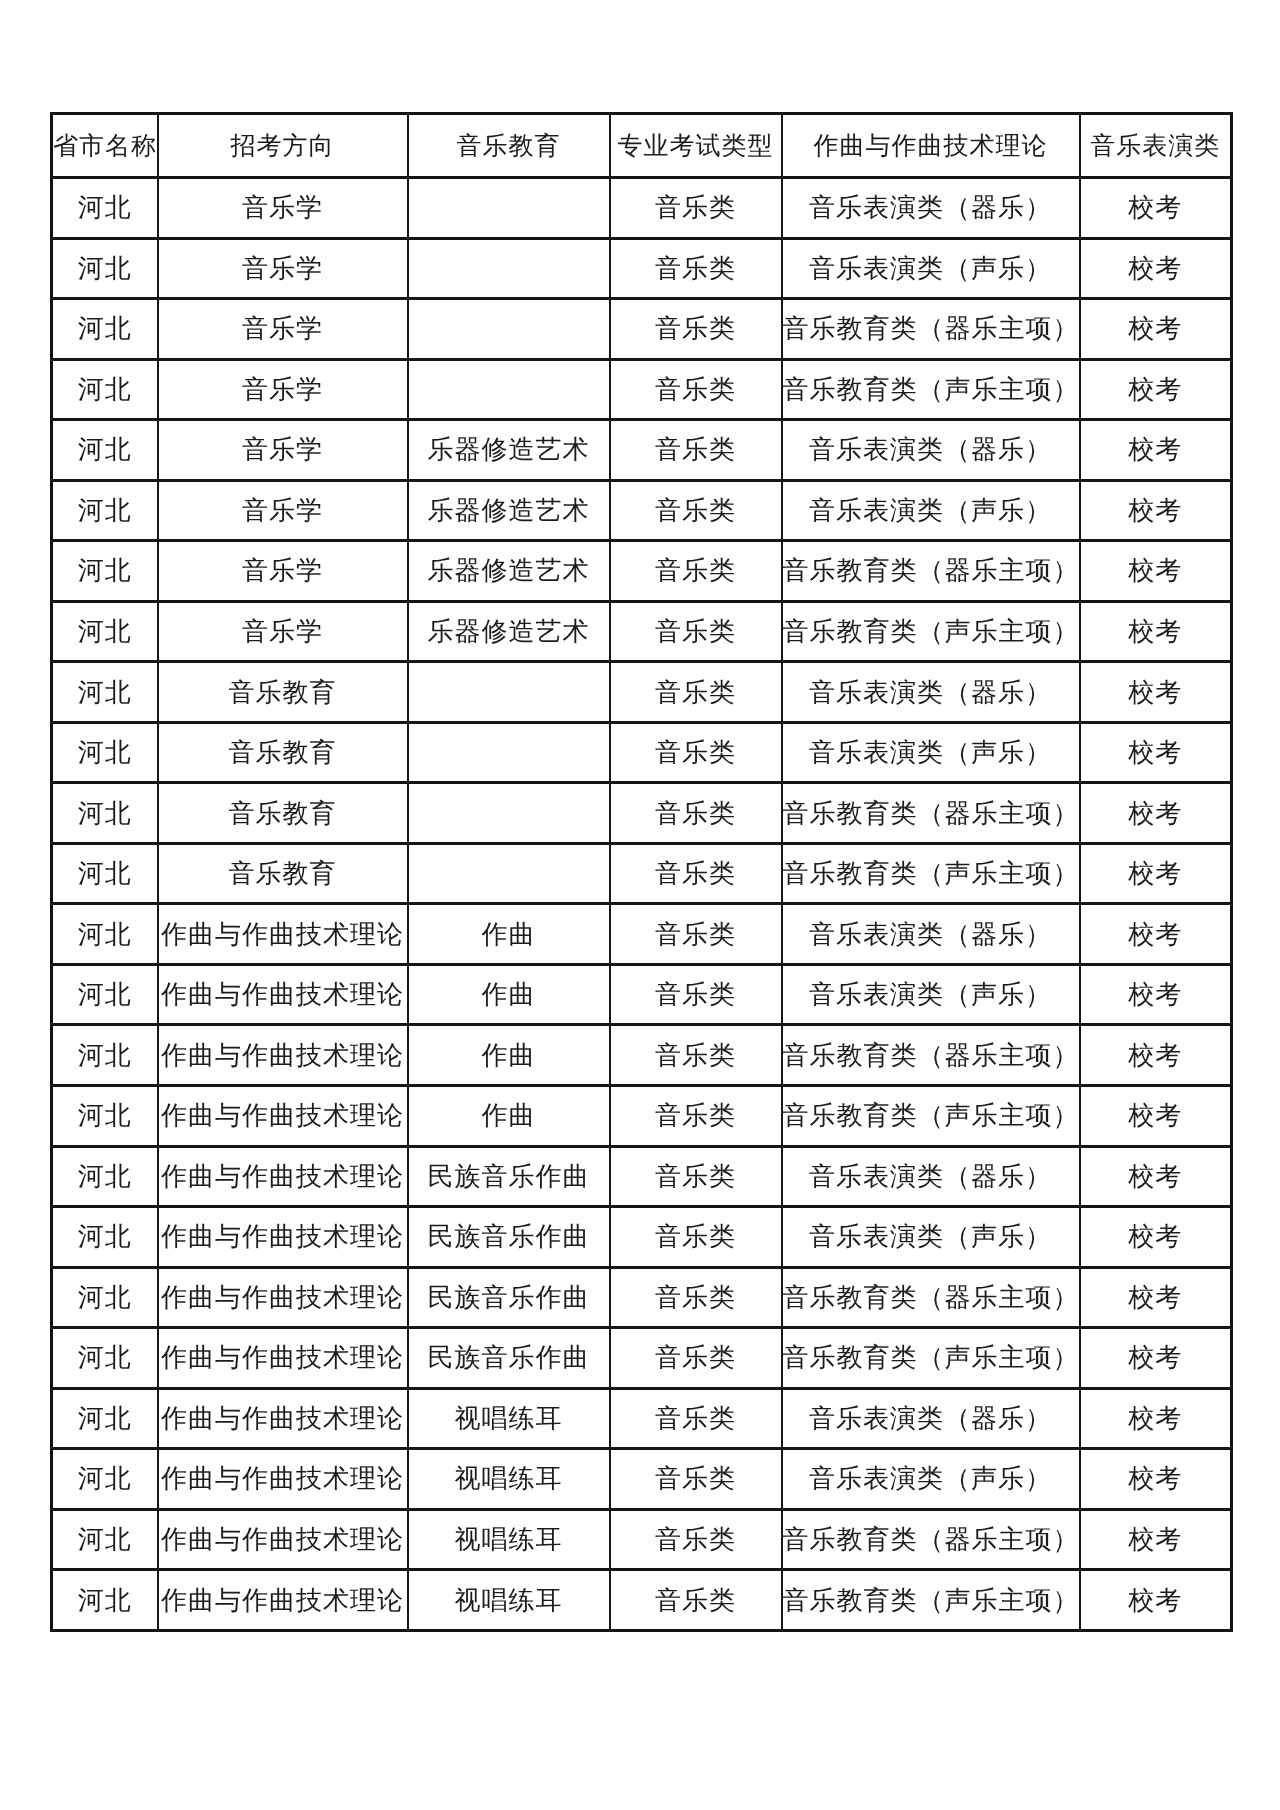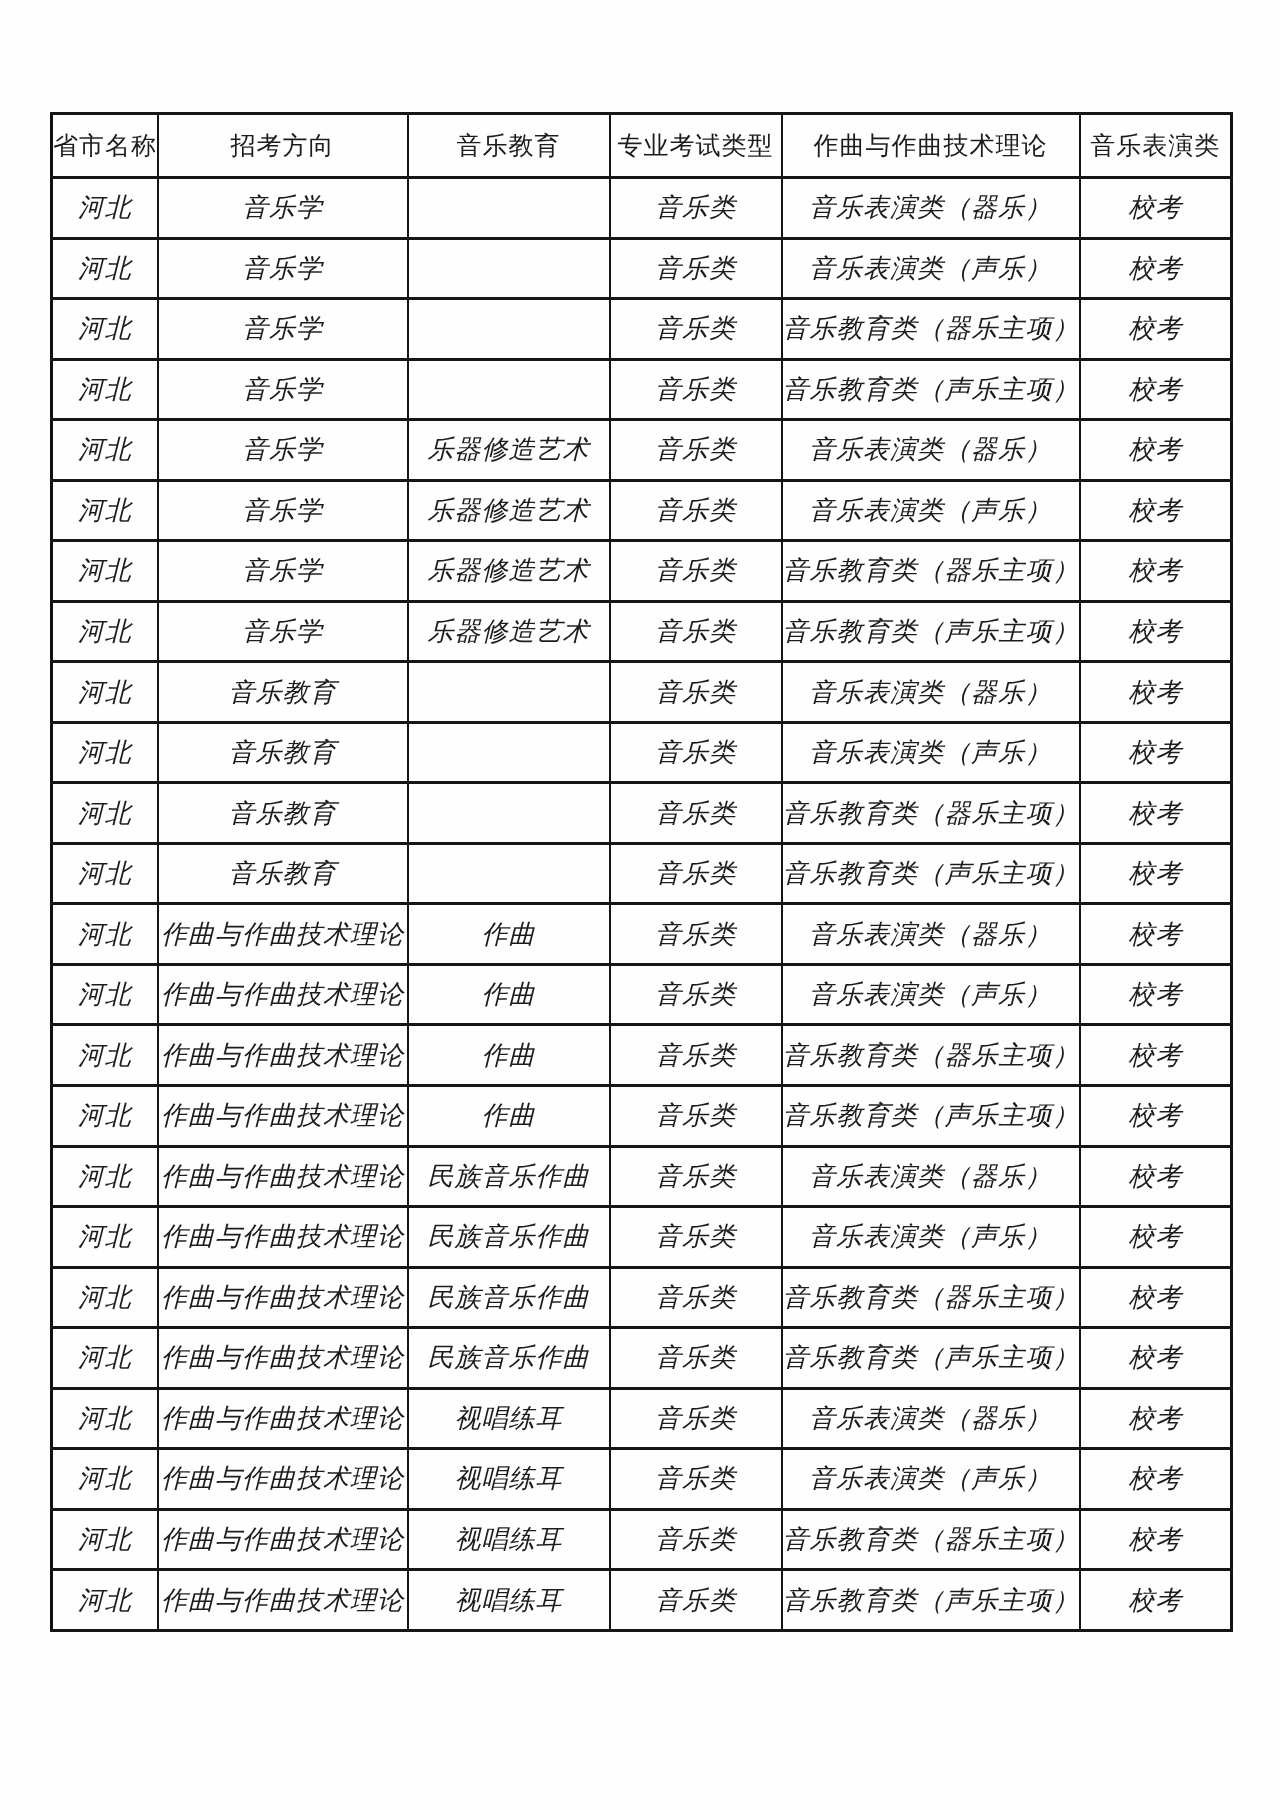--- a/index.html
+++ b/index.html
@@ -48,21 +48,20 @@
     border: 3px solid #111111;
   }
   table.exam-table thead tr {
     height: 64px;
   }
   table.exam-table th {
     font-size: 25px;
   }
   table.exam-table tbody tr {
     height: 60px;
-    font-style: italic;
   }
   
   col.c0 { width: 106px; }
   col.c1 { width: 250px; }
   col.c2 { width: 202px; }
   col.c3 { width: 172px; }
   col.c4 { width: 298px; }
   col.c5 { width: 152px; }
 </style>
 </head>

